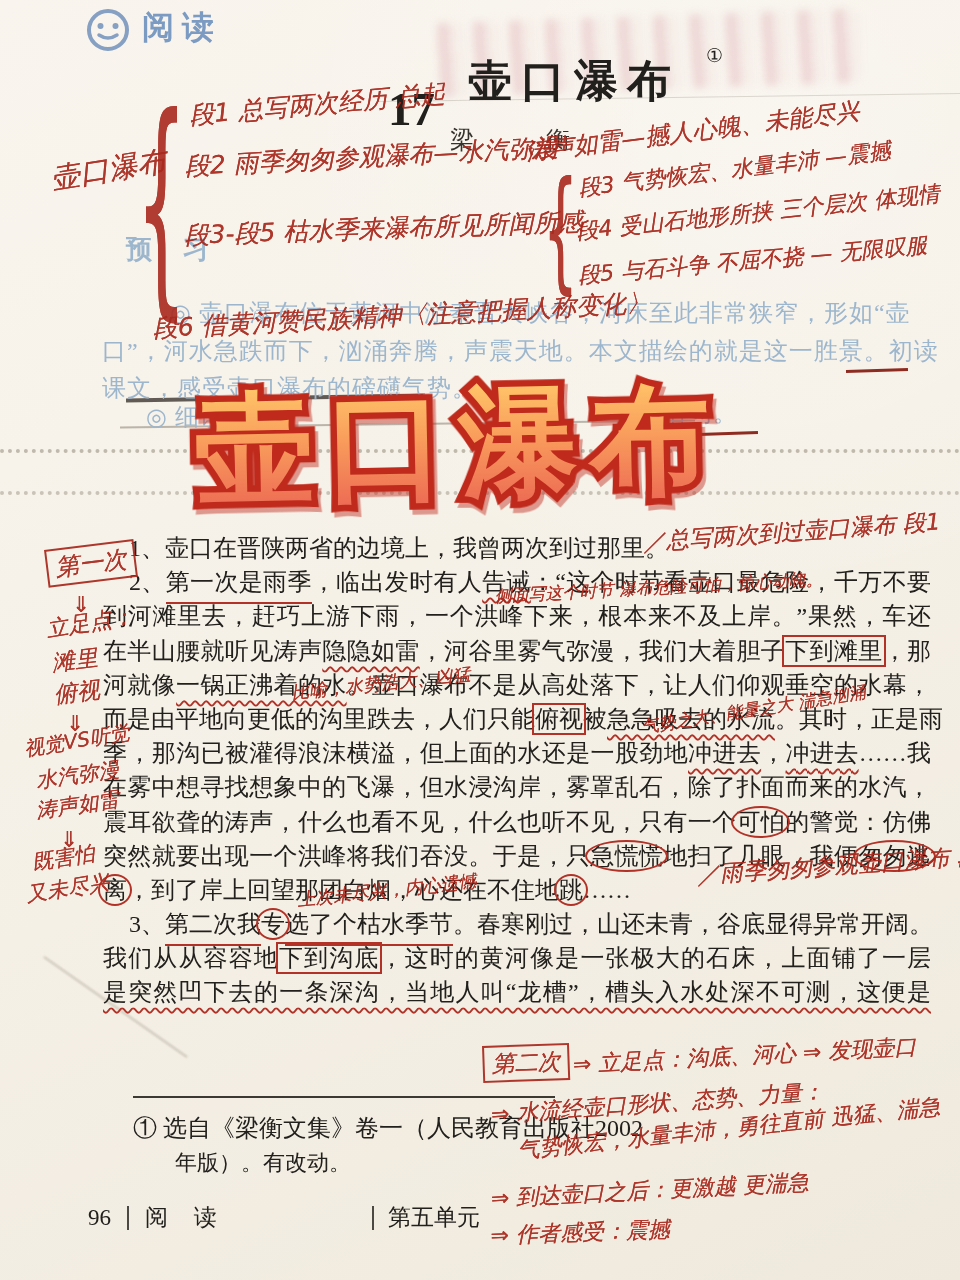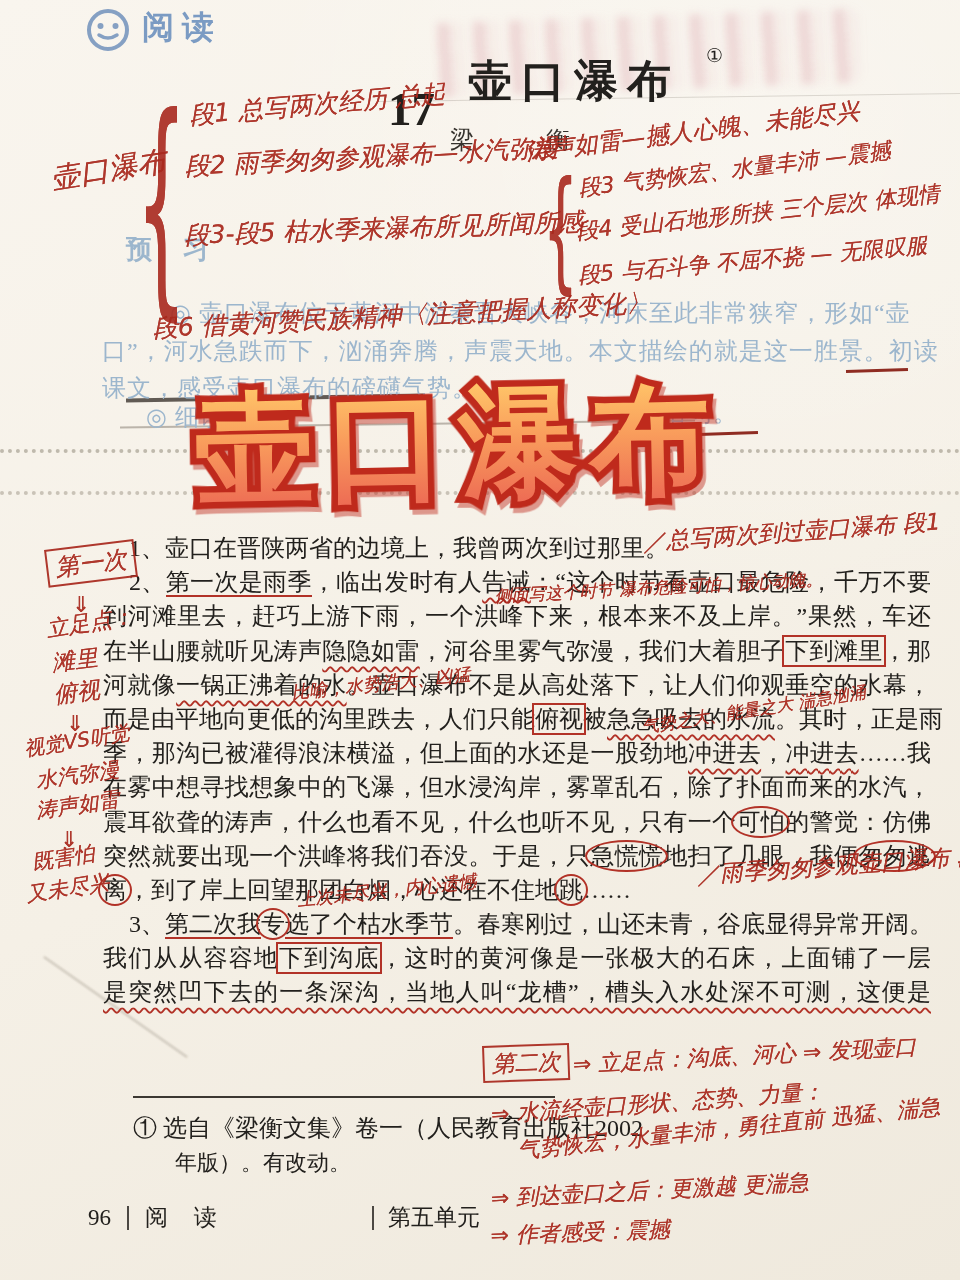--- a/index.html
+++ b/index.html
@@ -54,21 +54,21 @@
   .bt-stroke{position:absolute;left:0;top:0;-webkit-text-stroke:13px #bf2a1c;color:#bf2a1c;
     filter:drop-shadow(3px 5px 0 rgba(191,42,28,.45));}
   .bt-fill{position:relative;background:linear-gradient(180deg,#ffc468 6%,#f99d5c 45%,#ed6b54 95%);
     -webkit-background-clip:text;background-clip:text;color:transparent;}
 
   
   .body-text{left:103px;top:531px;width:828px;z-index:3;font-size:24px;line-height:34.2px;}
   .bline{white-space:nowrap;text-align:justify;height:34.2px;}
   .bline.fill{text-align-last:justify;}
   .bline.ind{text-indent:26px;}
-  .ul{border-bottom:2.5px solid #b23227;padding-bottom:0;}
+  .ul{border-bottom:2.5px solid #b23227;padding-bottom:7px;}
   .wv{text-decoration:underline wavy #b23227;text-decoration-thickness:2px;
     text-underline-offset:7px;text-decoration-skip-ink:none;}
   .bx{outline:2.4px solid #b23227;outline-offset:1px;margin-top:28px;}
   .cr{position:relative;}
   .cr::after{content:"";position:absolute;inset:-3px -5px;border:2.4px solid #b23227;
     border-radius:50%;pointer-events:none;}
 
   
   .hw{position:absolute;color:#a9291e;font-family:"DejaVu Sans","Liberation Sans",sans-serif;
     font-style:italic;white-space:nowrap;z-index:8;opacity:.93;

